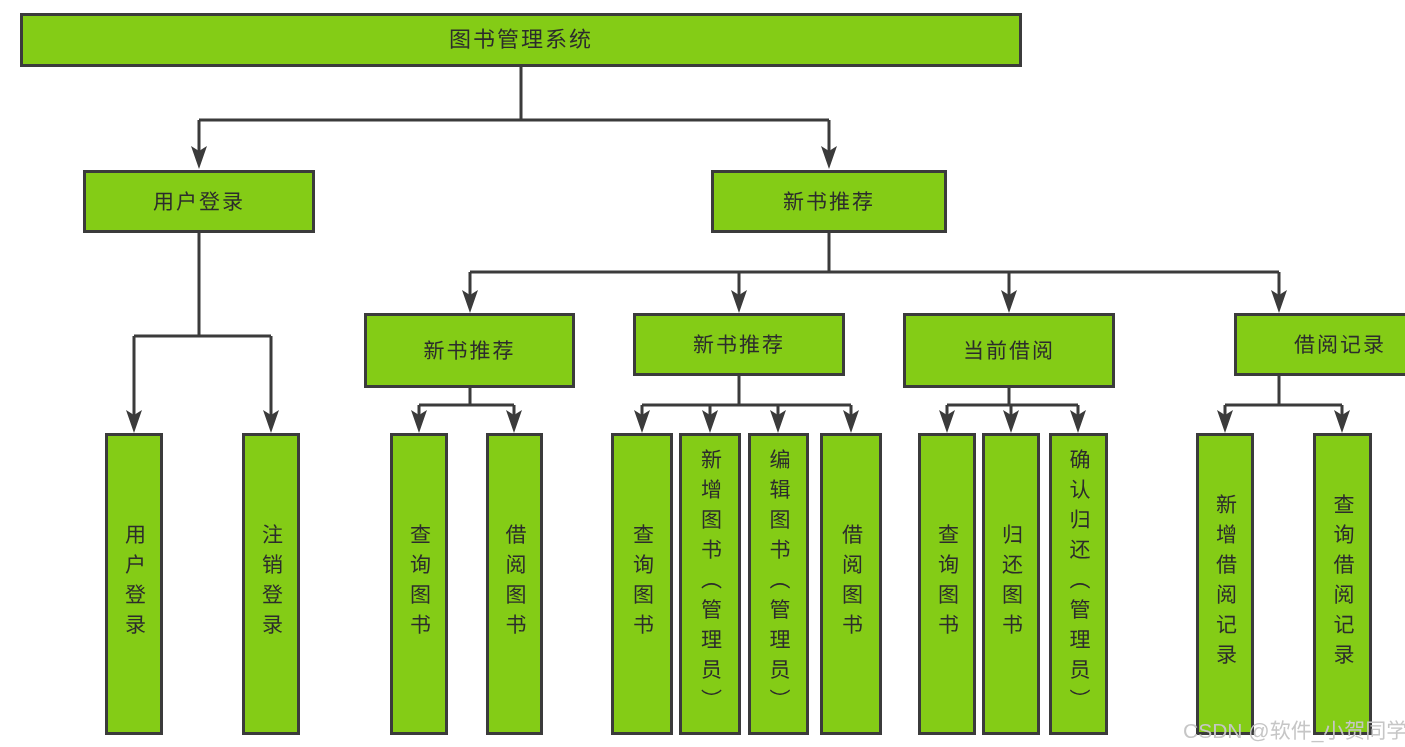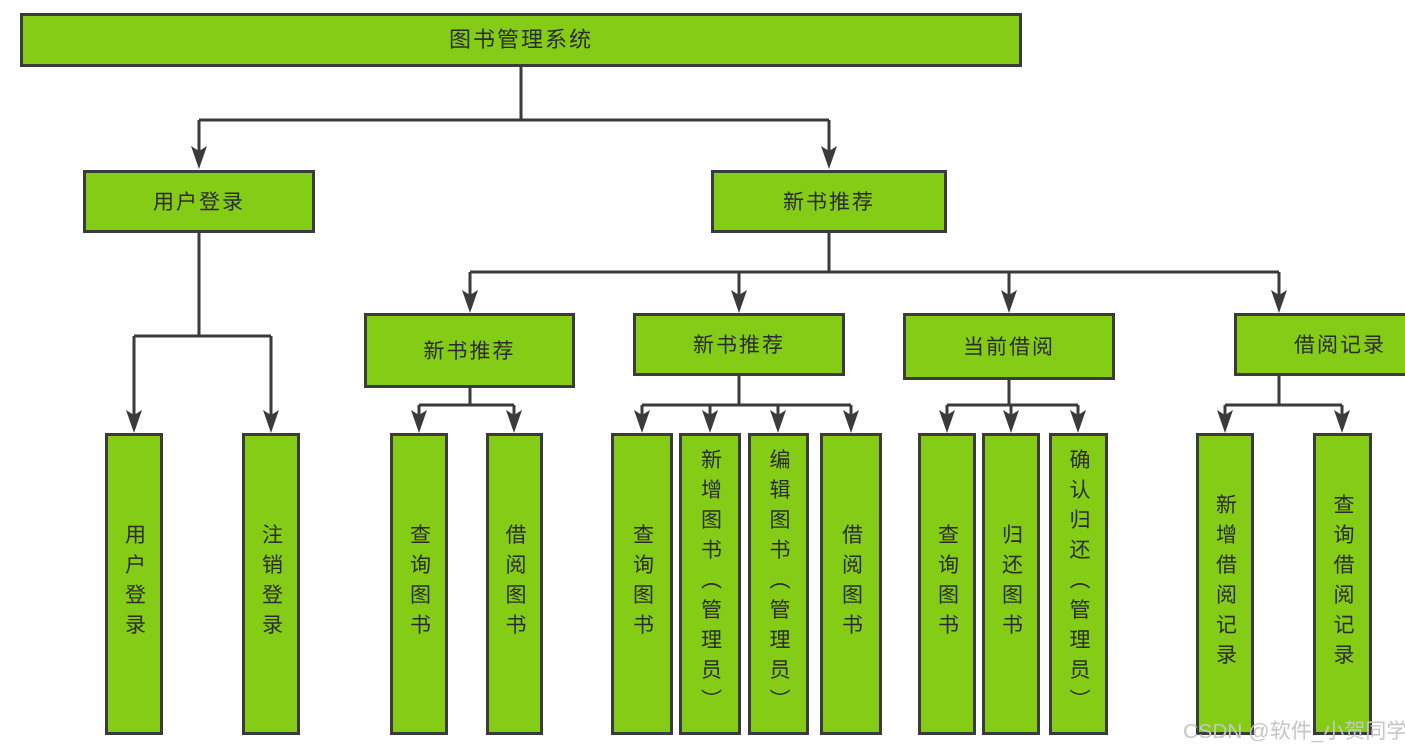--- a/index.html
+++ b/index.html
@@ -107,21 +107,21 @@
   <div class="node" style="left:711px;top:170px;width:236px;height:63px">
     <span class="lbl">新书推荐</span>
   </div>
 
   <div class="node" style="left:364px;top:313px;width:211px;height:75px">
     <span class="lbl">新书推荐</span>
   </div>
   <div class="node" style="left:633px;top:313px;width:212px;height:63px">
     <span class="lbl">新书推荐</span>
   </div>
-  <div class="node" style="left:903px;top:313px;width:212px;height:67px">
+  <div class="node" style="left:903px;top:313px;width:212px;height:75px">
     <span class="lbl">当前借阅</span>
   </div>
   <div class="node" style="left:1234px;top:313px;width:212px;height:63px">
     <span class="lbl">借阅记录</span>
   </div>
 
   <div class="node v" style="left:105px;top:433px;width:58px;height:302px">
     <span class="lbl">用户登录</span>
   </div>
   <div class="node v" style="left:242px;top:433px;width:58px;height:302px">

